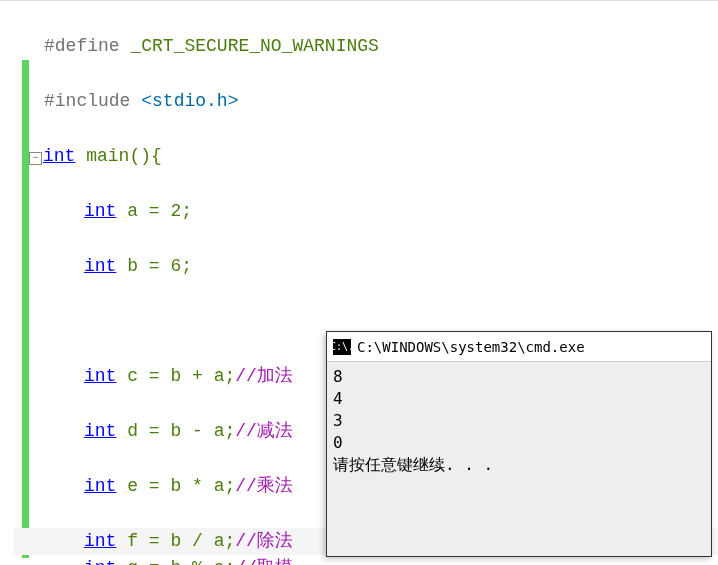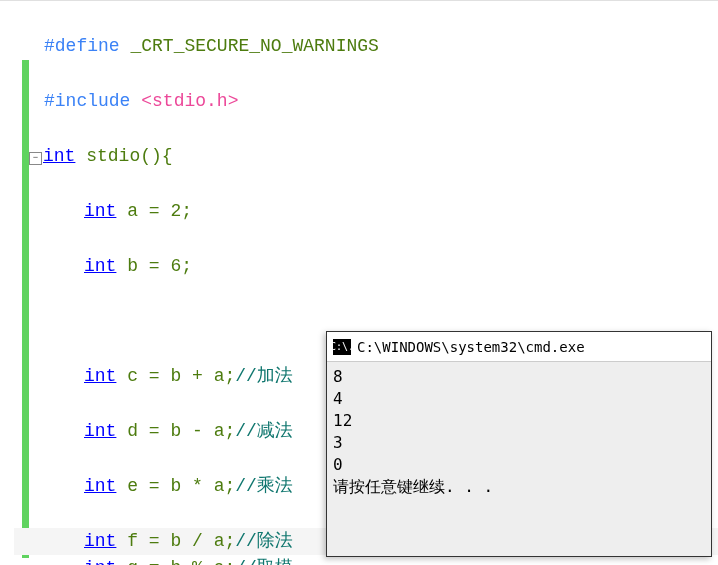--- a/index.html
+++ b/index.html
@@ -31,23 +31,23 @@
     z-index: 1;
   }
   .code {
     white-space: pre;
     line-height: 27.5px;
     font-family: "Consolas", "Courier New", monospace;
     position: relative;
     z-index: 2;
   }
   .kw-blue { color: #0000ff; text-decoration: underline; }
-  .kw-purple { color: #3b82f6; }
-  .string { color: #ec4899; }
-  .comment { color: #0f766e; }
+  .kw-purple { color: #737373; }
+  .string { color: #0369a1; }
+  .comment { color: #a21caf; }
   .plain { color: #4d7c0f; }
   .highlight-line {
     background: #f5f5f5;
     display: inline-block;
     width: 100%;
   }
   .fold-box {
     display: inline-flex;
     align-items: center;
     justify-content: center;
@@ -109,21 +109,21 @@
   .foldline { padding-left: 15px; }
 </style>
 </head>
 <body>
 
 <div class="editor">
   <div class="green-bar"></div>
   <div class="code">
 <div class="indent0"><span class="kw-purple">#define</span> <span class="plain">_CRT_SECURE_NO_WARNINGS</span></div>
 <div class="indent0"><span class="kw-purple">#include</span> <span class="string">&lt;stdio.h&gt;</span></div>
-<div class="foldline"><span class="fold-box">−</span><span class="kw-blue">int</span> <span class="plain">stdio</span><span class="plain">()</span><span class="plain">{</span></div>
+<div class="foldline"><span class="fold-box">−</span><span class="kw-blue">int</span> <span class="plain">main</span><span class="plain">()</span><span class="plain">{</span></div>
 <div class="indent2"><span class="kw-blue">int</span> <span class="plain">a</span> <span class="plain">=</span> <span class="plain">2</span><span class="plain">;</span></div>
 <div class="indent2"><span class="kw-blue">int</span> <span class="plain">b</span> <span class="plain">=</span> <span class="plain">6</span><span class="plain">;</span></div>
 <div class="indent2">&nbsp;</div>
 <div class="indent2"><span class="kw-blue">int</span> <span class="plain">c = b + a;</span><span class="comment">//加法</span></div>
 <div class="indent2"><span class="kw-blue">int</span> <span class="plain">d = b - a;</span><span class="comment">//减法</span></div>
 <div class="indent2"><span class="kw-blue">int</span> <span class="plain">e = b * a;</span><span class="comment">//乘法</span></div>
 <div class="indent2 highlight-line"><span class="kw-blue">int</span> <span class="plain">f = b / a;</span><span class="comment">//除法</span></div>
 <div class="indent2"><span class="kw-blue">int</span> <span class="plain">g = b % a;</span><span class="comment">//取模</span></div>
 
 
@@ -137,18 +137,17 @@
 </div>
 
 <div class="console">
   <div class="console-titlebar">
     <span class="console-icon">C:\.</span>
     <span>C:\WINDOWS\system32\cmd.exe</span>
   </div>
   <div class="console-body">
     <span class="cline">8</span>
     <span class="cline">4</span>
-    <span class="cline">12</span>
     <span class="cline">3</span>
     <span class="cline">0</span>
     <span class="cline">请按任意键继续. . .</span>
   </div>
 </div>
 
 </body></html>

